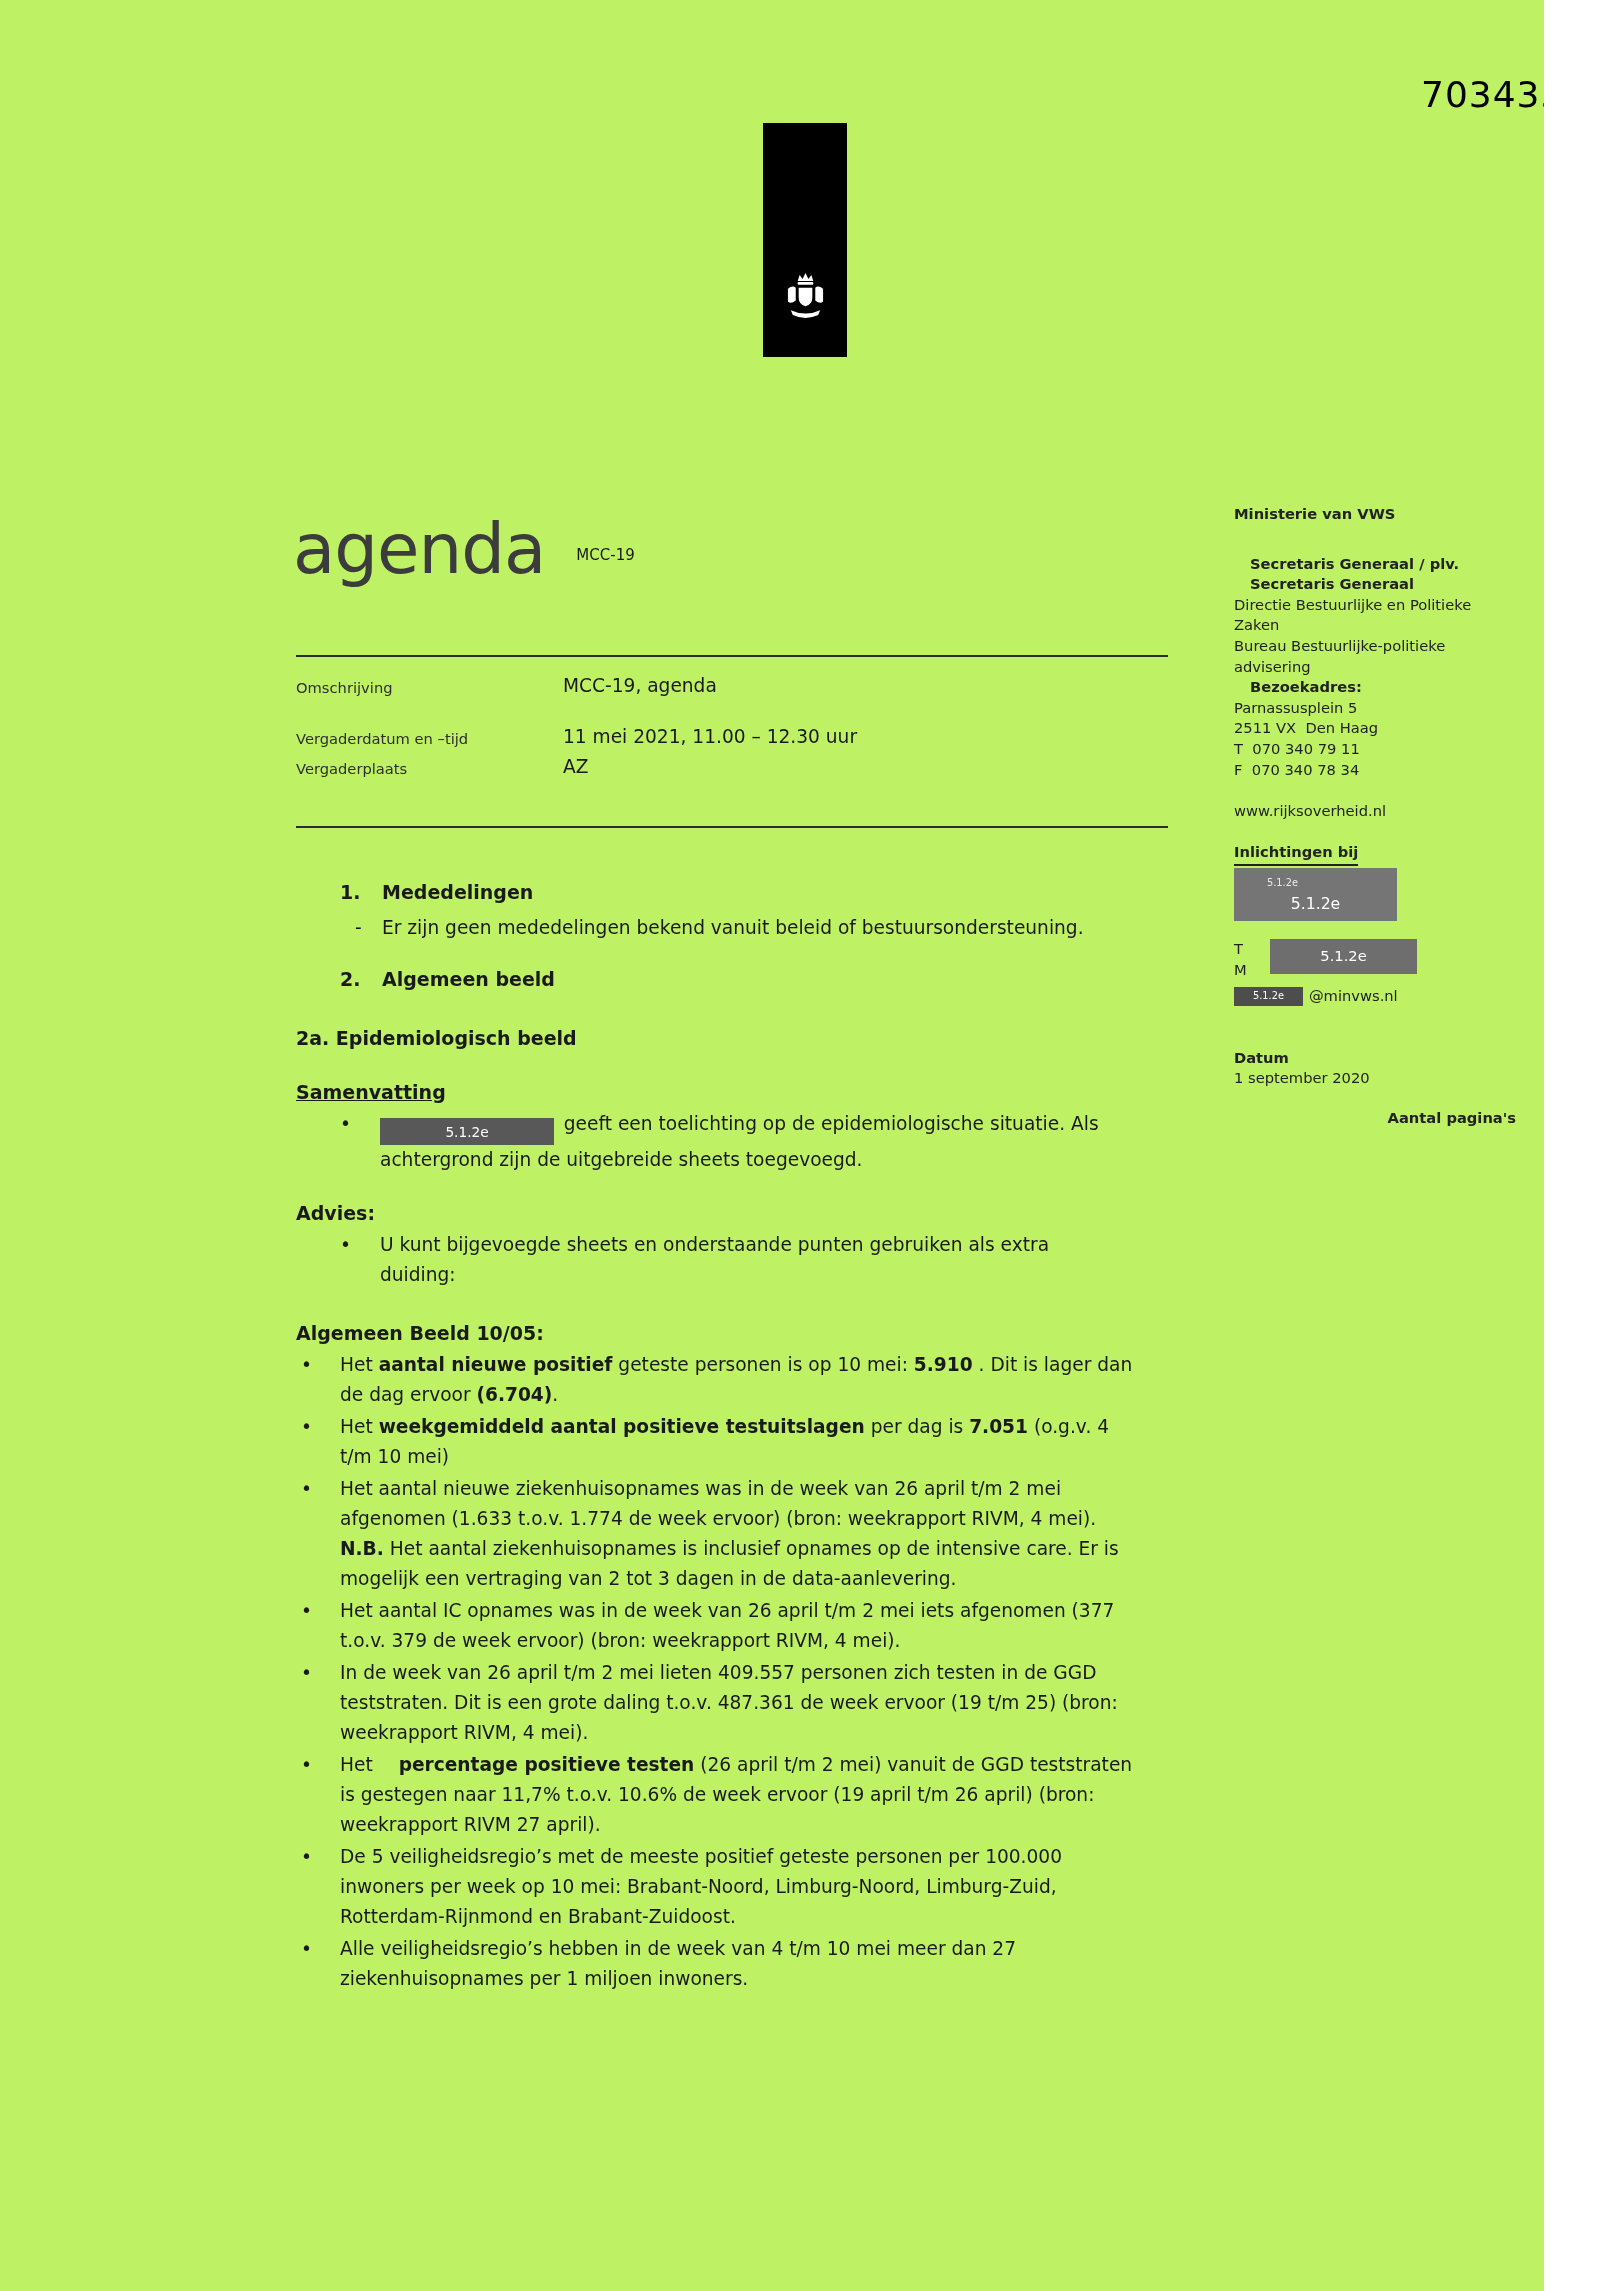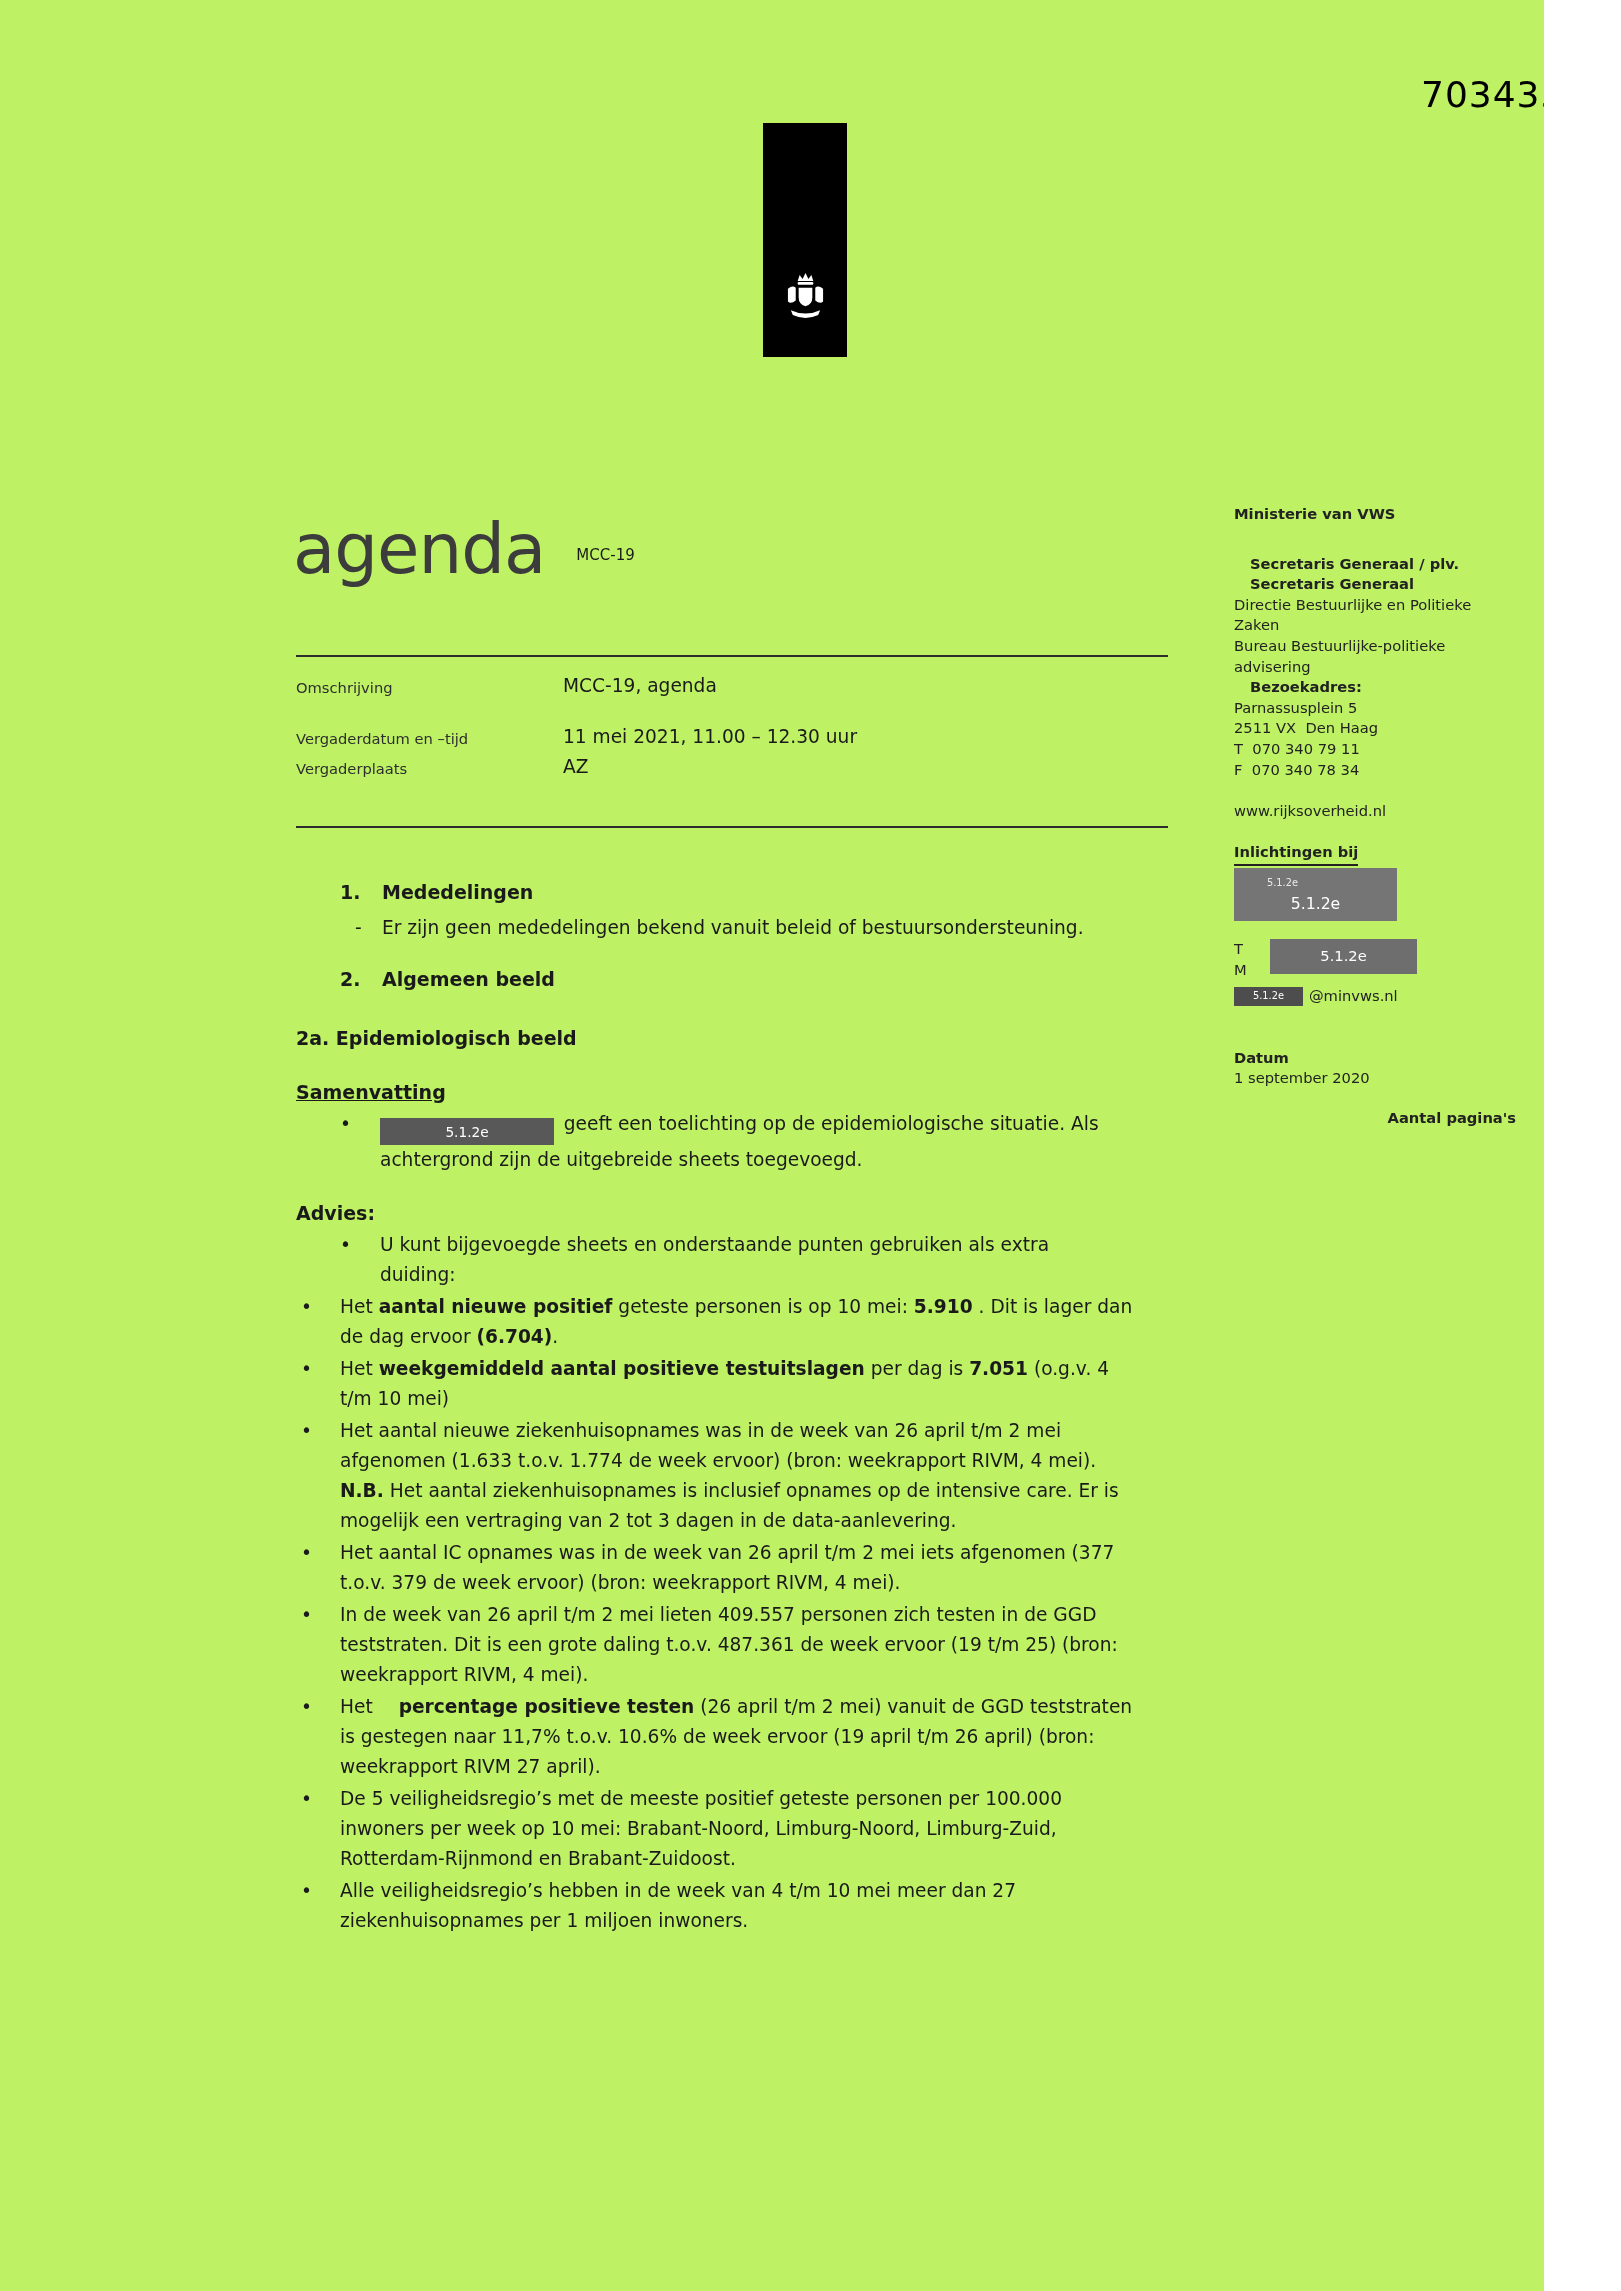--- a/index.html
+++ b/index.html
@@ -147,20 +147,21 @@
       <span class="marker">•</span>
       <span class="redaction-inline">5.1.2e</span><span>geeft een toelichting op de epidemiologische situatie. Als achtergrond zijn de uitgebreide sheets toegevoegd.</span>
     </div>
 
     <div class="advies-h mt24">Advies:</div>
     <div class="bullet lvl2 w-advies mt2">
       <span class="marker">•</span>
       <span>U kunt bijgevoegde sheets en onderstaande punten gebruiken als extra duiding:</span>
     </div>
 
+    <div class="beeld-h mt28">Algemeen Beeld 10/05:</div>
 
     <div class="bullet lvl1">
       <span class="marker">•</span>
       <span><span>Het </span><span style="font-weight: bold;">aantal nieuwe positief</span><span> geteste personen is op 10 mei: </span><span style="font-weight: bold;">5.910</span><span> . Dit is lager dan de dag ervoor </span><span style="font-weight: bold;">(6.704)</span><span>.</span></span>
     </div>
     <div class="bullet lvl1">
       <span class="marker">•</span>
       <span><span>Het </span><span style="font-weight: bold;">weekgemiddeld aantal positieve testuitslagen</span><span> per dag is </span><span style="font-weight: bold;">7.051</span><span> (o.g.v. 4 t/m 10 mei)</span></span>
     </div>
     <div class="bullet lvl1">

